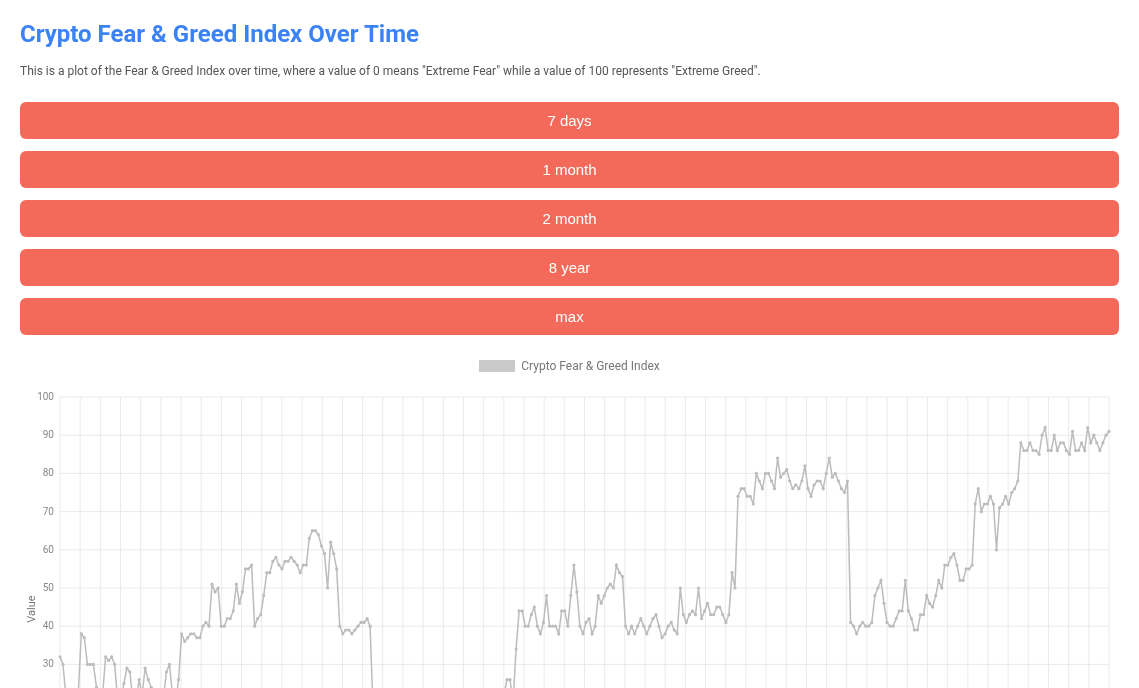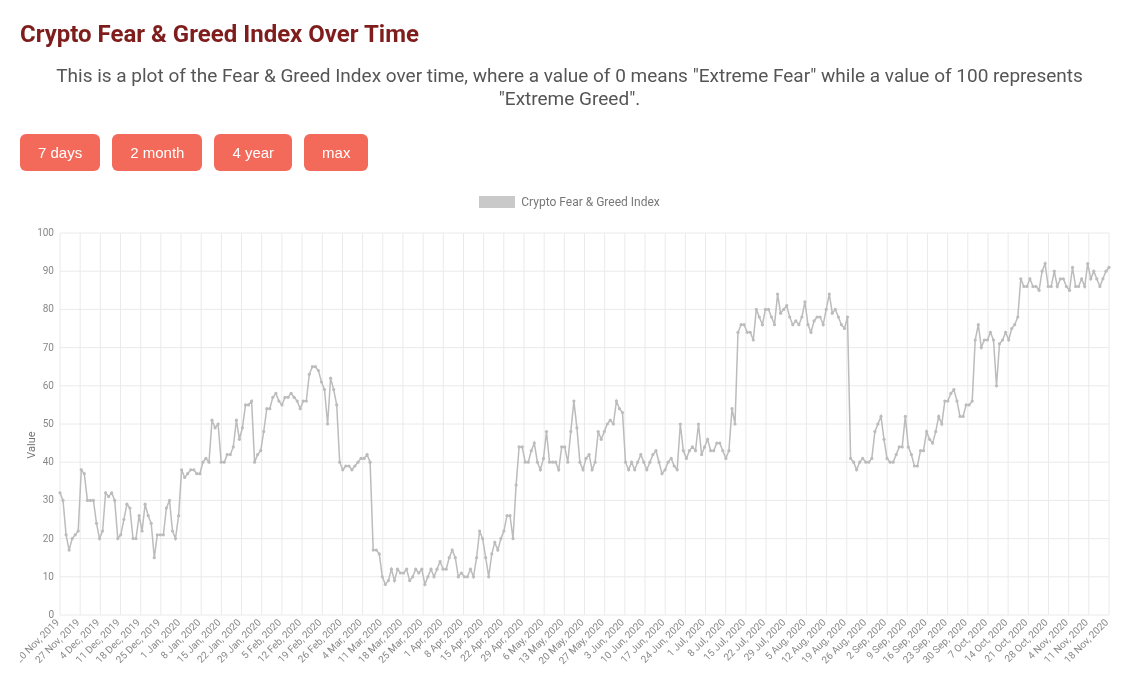--- a/index.html
+++ b/index.html
@@ -7,33 +7,33 @@
     margin: 0;
     padding: 20px;
     font-family: -apple-system, BlinkMacSystemFont, "Segoe UI", Roboto, "Helvetica Neue", Arial, sans-serif;
     color: #333;
     background: #fff;
     width: 1139px;
   }
   h1 {
     font-size: 24px;
     font-weight: 700;
-    color: #7f1d1d;
+    color: #3b82f6;
     margin: 0 0 16px 0;
   }
   .subtitle {
-    font-size: 19px;
+    font-size: 12px;
     color: #555;
     margin: 0 0 24px 0;
-    text-align: center;
   }
   .btn-row {
     display: flex;
     gap: 12px;
     margin-bottom: 24px;
+    flex-direction: column;
   }
   .btn {
     background: #f36a5a;
     color: #fff;
     border: none;
     border-radius: 6px;
     padding: 10px 18px;
     font-size: 15px;
     cursor: pointer;
   }
@@ -73,22 +73,23 @@
   .pt { fill: #bcbcbc; }
 </style>
 </head>
 <body>
 
 <h1>Crypto Fear &amp; Greed Index Over Time</h1>
 <p class="subtitle">This is a plot of the Fear &amp; Greed Index over time, where a value of 0 means "Extreme Fear" while a value of 100 represents "Extreme Greed".</p>
 
 <div class="btn-row">
   <button class="btn">7 days</button>
+  <button class="btn">1 month</button>
   <button class="btn">2 month</button>
-  <button class="btn">4 year</button>
+  <button class="btn">8 year</button>
   <button class="btn">max</button>
 </div>
 
 <div class="chart-wrap">
   <div class="legend">
     <span class="legend-swatch"></span>
     <span>Crypto Fear &amp; Greed Index</span>
   </div>
   <span class="ylabel">Value</span>
   <svg id="chart-svg" width="1099" height="470">

